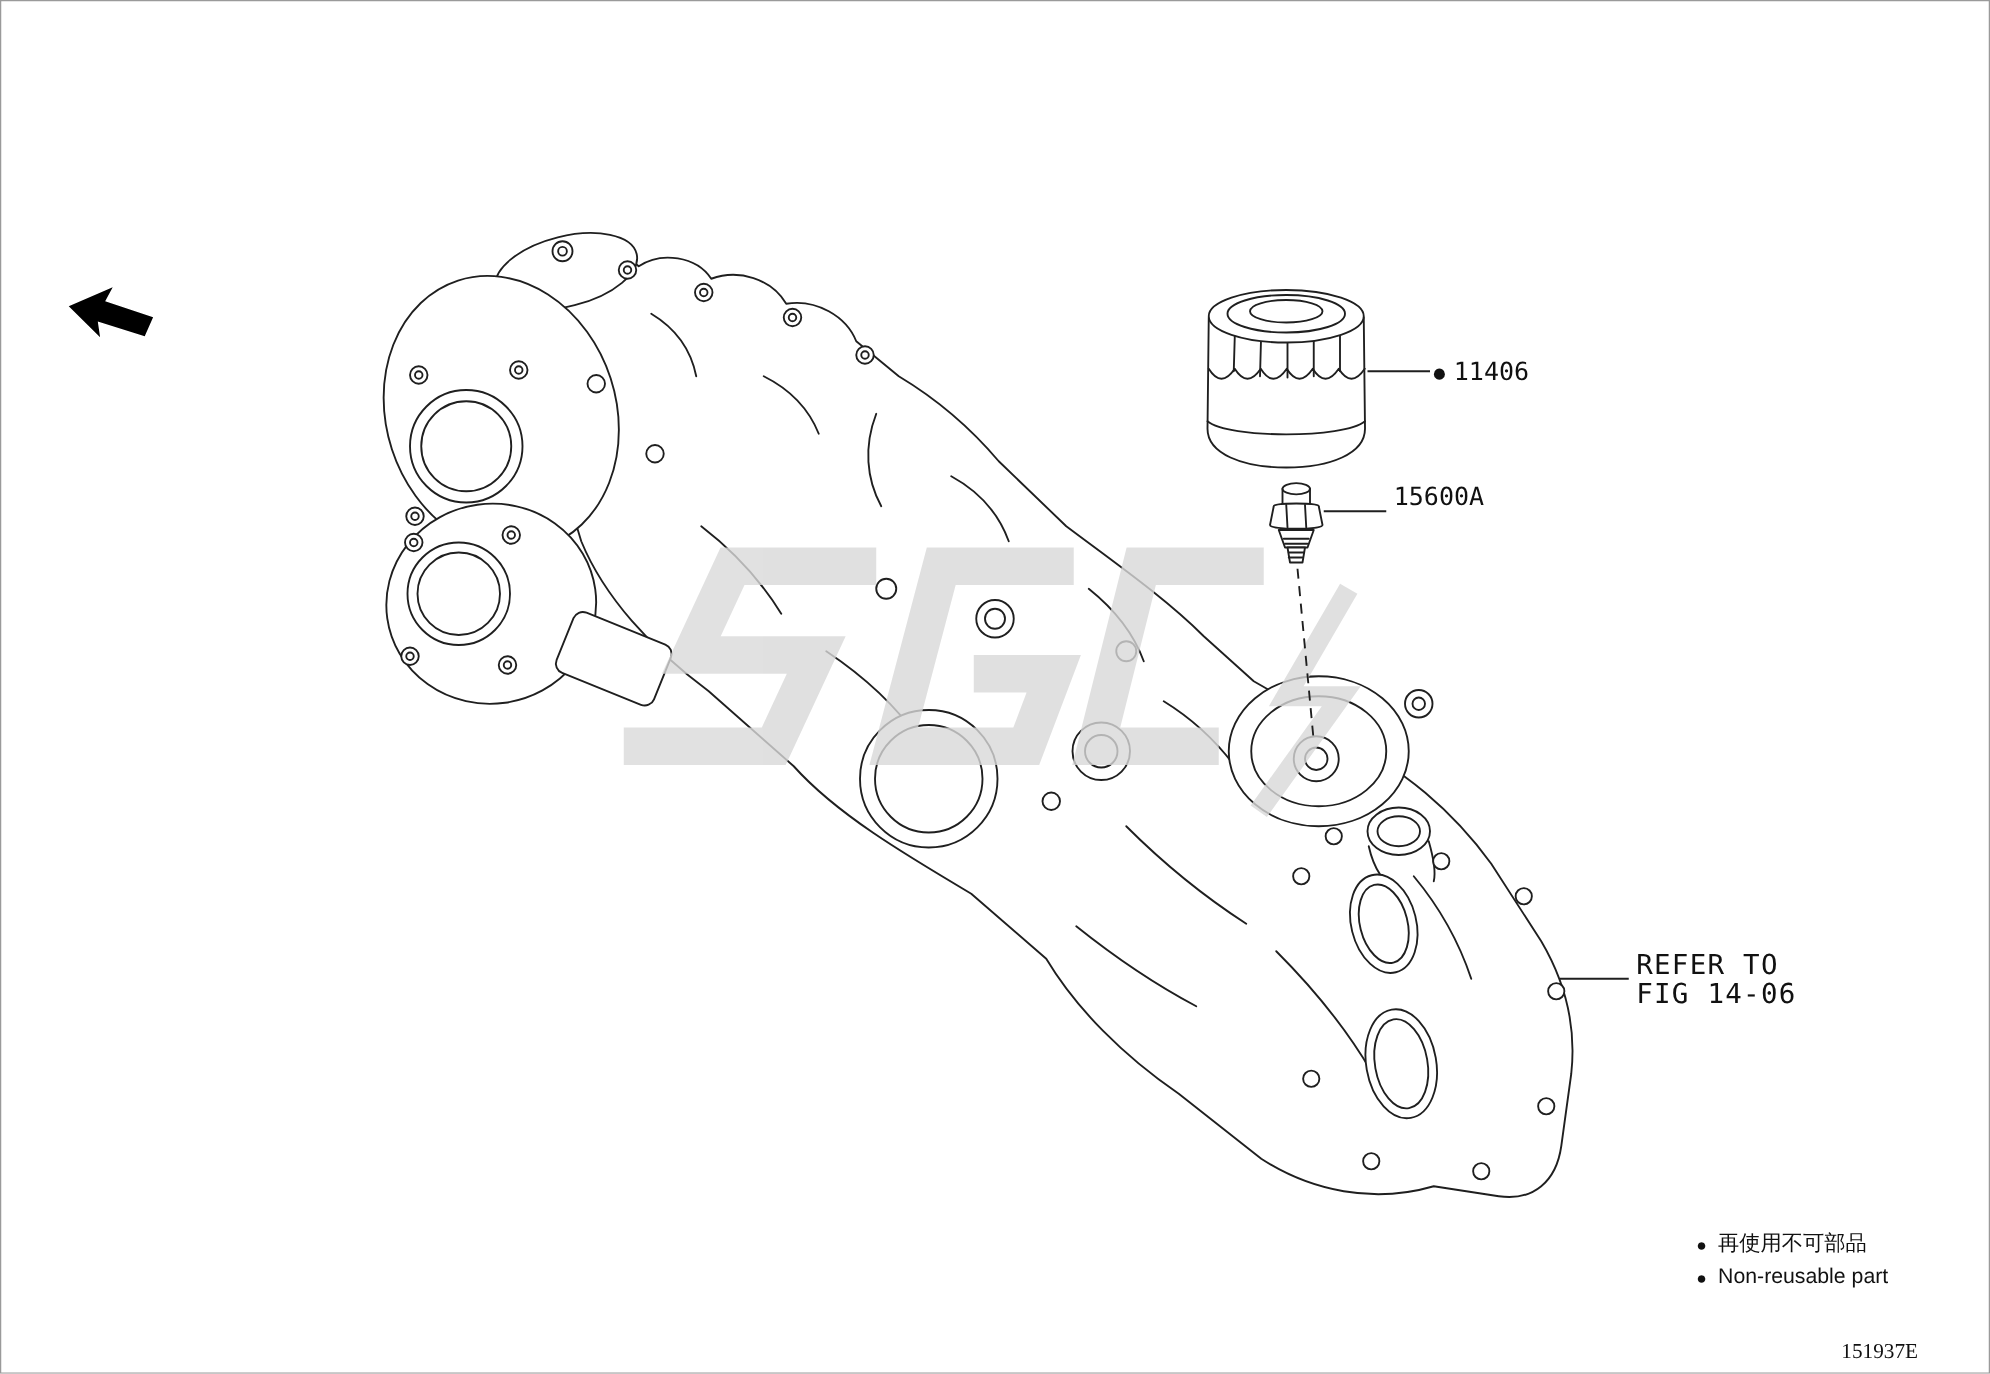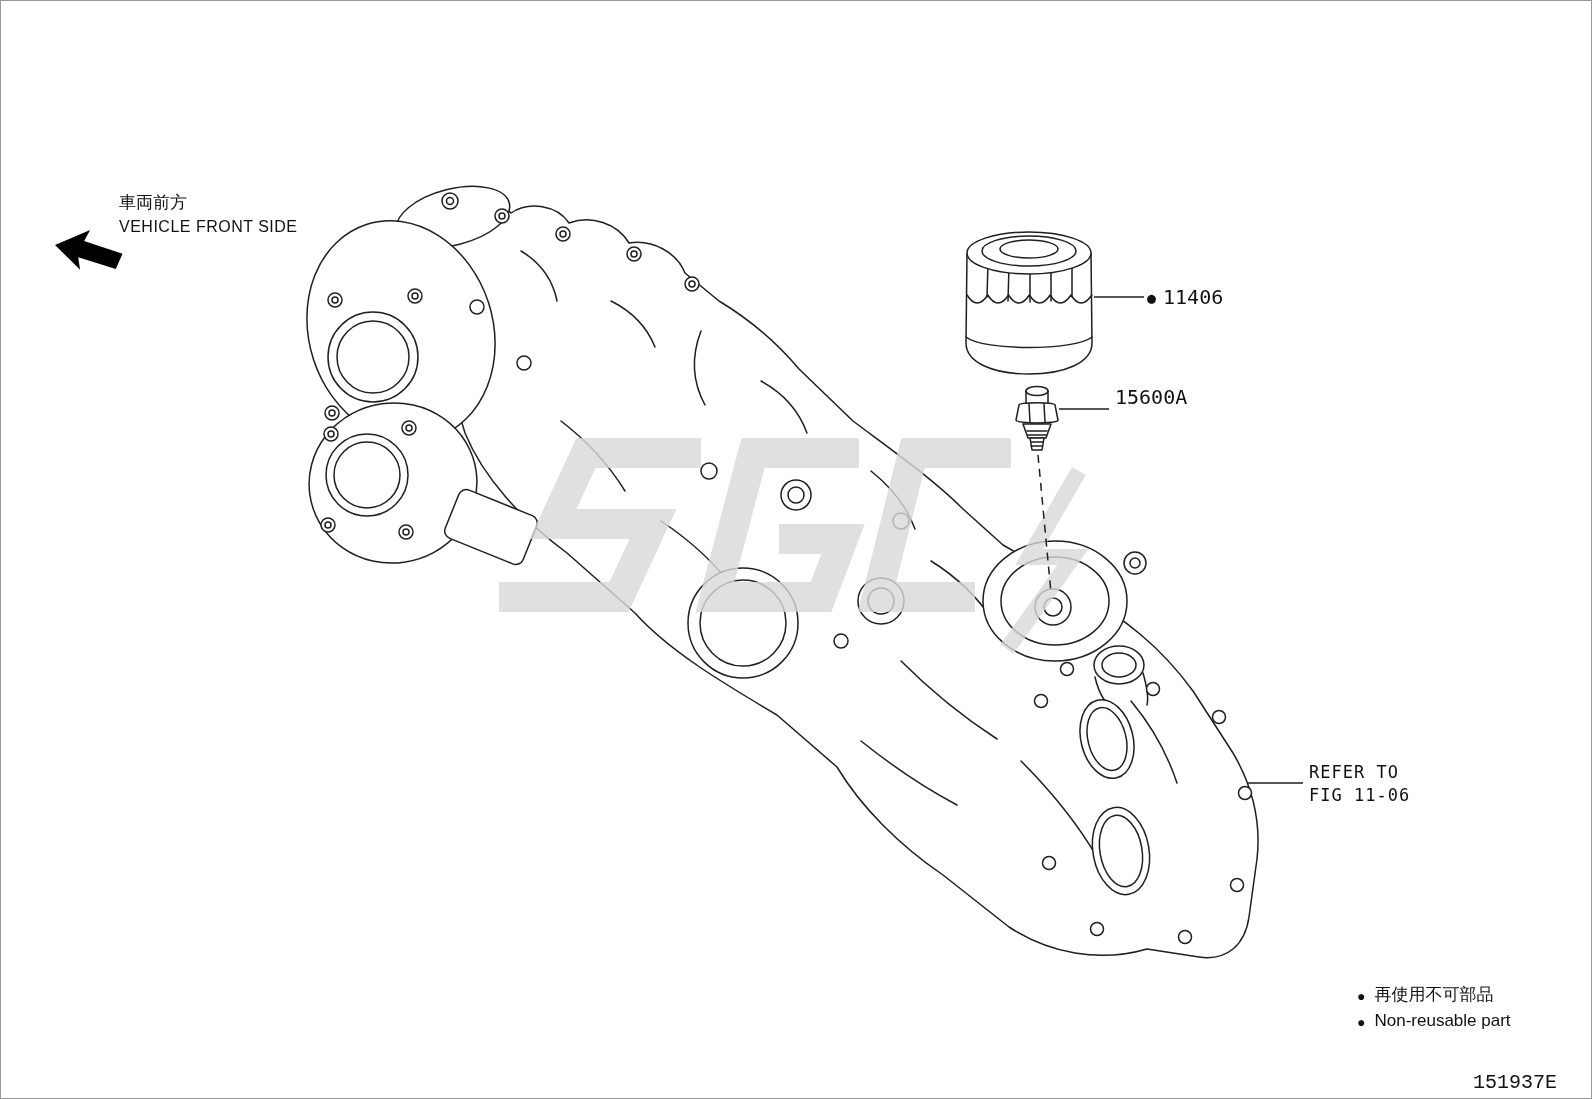--- a/index.html
+++ b/index.html
@@ -19,30 +19,30 @@
   .orient .en{font-size:16px;letter-spacing:.5px;}
   .part-label{
     position:absolute;display:flex;align-items:center;gap:7px;
     font-family:"DejaVu Sans Mono", monospace;font-size:20px;
   }
   .bullet{
     display:inline-block;font-size:15px;line-height:1;transform:translateY(1px);
   }
   .refer{
     position:absolute;left:1308px;top:760px;
-    font-family:"DejaVu Sans Mono", monospace;font-size:17px;line-height:23px;
+    font-family:"DejaVu Sans Mono", monospace;font-size:22px;line-height:23px;
     letter-spacing:1px;
   }
   .legend-row{
     position:absolute;display:flex;align-items:center;gap:9px;font-size:17px;
   }
   .legend-row .bullet{font-size:14px;}
   .code{
     position:absolute;left:1472px;top:1070px;
-    font-family:Liberation Mono, monospace;font-size:20px;
+    font-family:Liberation Serif, serif;font-size:17px;
   }
 </style>
 </head>
 <body>
 
 <div class="stage">
 
   <svg class="canvas" width="1592" height="1099" viewBox="0 0 1592 1099">
 
     <g stroke="#1f1f1f" stroke-width="1.5" fill="#ffffff" stroke-linecap="round" stroke-linejoin="round">
@@ -185,37 +185,33 @@
       <path d="M 1093,296 L 1143,296"></path>
       <path d="M 1058,408 L 1108,408"></path>
       <path d="M 1247,782 L 1302,782"></path>
     </g>
 
     <g transform="translate(54,244) rotate(10)" fill="#000000" stroke="none">
       <polygon points="0,0 32,-21 28,-9 68,-3 64,13 25,8 29,20"></polygon>
     </g>
   </svg>
 
-  <div class="orient">
-    <div class="jp">車両前方</div>
-    <div class="en">VEHICLE FRONT SIDE</div>
-  </div>
 
   <div class="part-label" style="left:1146px;top:284px;">
     <span class="bullet">●</span>
     <span>11406</span>
   </div>
 
   <div class="part-label" style="left:1114px;top:384px;">
     <span>15600A</span>
   </div>
 
   <div class="refer">
     <div>REFER TO</div>
-    <div>FIG 11-06</div>
+    <div>FIG 14-06</div>
   </div>
 
   <div class="legend-row" style="left:1356px;top:982px;">
     <span class="bullet">●</span>
     <span>再使用不可部品</span>
   </div>
 
   <div class="legend-row" style="left:1356px;top:1010px;">
     <span class="bullet">●</span>
     <span>Non-reusable part</span>

